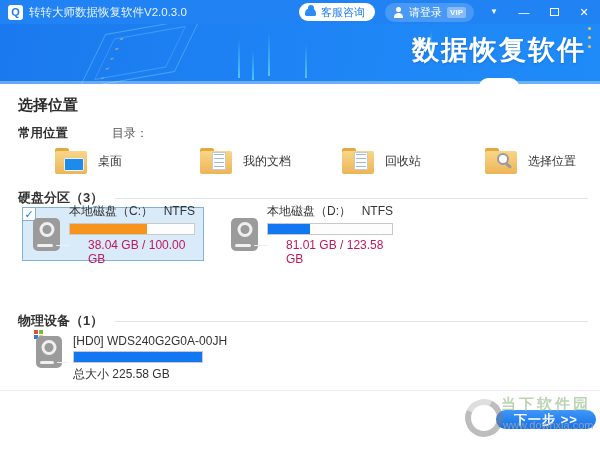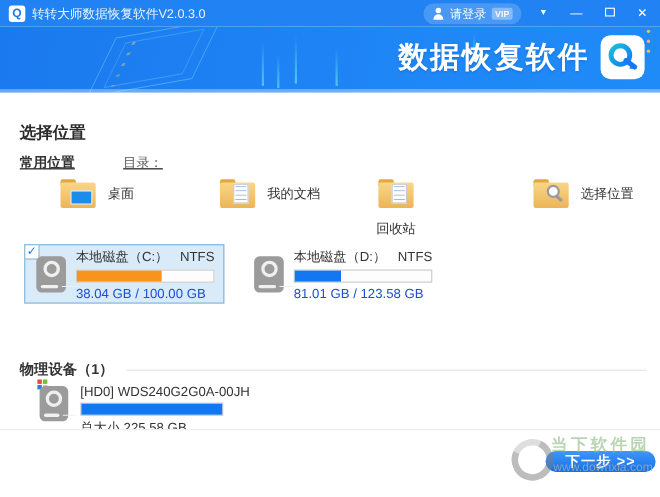--- a/index.html
+++ b/index.html
@@ -32,33 +32,33 @@
          background:repeating-linear-gradient(to bottom, rgba(250,210,90,.45) 0 2px, transparent 2px 9px);
          background-size:3px 100%; background-repeat:repeat-y; background-position:6px 0, 40px 0; }
   .vline { position:absolute; width:2px; background:linear-gradient(to top, rgba(120,255,240,.55), rgba(120,255,240,0)); }
   .vl1 { left:238px; top:14px; height:40px; }
   .vl2 { left:252px; top:26px; height:30px; }
   .vl3 { left:268px; top:8px;  height:44px; }
   .vl4 { left:305px; top:20px; height:34px; }
   .vl5 { left:430px; top:6px;  height:26px; }
   .dot { position:absolute; width:3px; height:3px; border-radius:50%; background:#f2c24a; }
   .d1 { left:588px; top:3px; } .d2 { left:588px; top:12px; } .d3 { left:588px; top:21px; }
-  .banner-right { position:absolute; right:14px; top:8px; display:flex; align-items:center; gap:10px; }
+  .banner-right { position:absolute; right:14px; top:8px; display:flex; align-items:center; gap:10px;flex-direction:column; }
   .banner-title { color:#fff; font-size:27px; font-weight:bold; letter-spacing:2px; text-shadow:0 1px 2px rgba(0,40,100,.25); }
   .banner-logo { width:40px; height:40px; background:#fff; border-radius:9px; display:flex; align-items:center; justify-content:center; }
 
   
-  .content { position:absolute; top:105px; left:0; right:0; height:303px; background:#fff; }
+  .content { position:absolute; top:90px; left:0; right:0; height:303px; background:#fff; }
   .page-title { position:absolute; left:18px; top:6px; font-size:15px; font-weight:bold; color:#2b2b2b; }
-  .common-row { position:absolute; left:18px; top:35px; display:flex; align-items:flex-start;text-decoration:underline; }
+  .common-row { position:absolute; left:18px; top:35px; display:flex; align-items:flex-start; }
   .common-label { font-size:12.5px; font-weight:bold; color:#333; }
   .dir-label { font-size:12px; color:#555; margin-left:44px; }
   .locations { position:absolute; left:0; top:52px; right:0; height:44px; }
   .loc { position:absolute; display:flex; align-items:center; gap:11px; cursor:pointer; }
-  .loc-0 { left:55px; top:6px; } .loc-1 { left:200px; top:6px; } .loc-2 { left:342px; top:6px;flex-direction:column; } .loc-3 { left:485px; top:6px; }
+  .loc-0 { left:55px; top:6px; } .loc-1 { left:200px; top:6px; } .loc-2 { left:342px; top:6px; } .loc-3 { left:485px; top:6px; }
   .loc-label { font-size:12px; color:#333; }
   .folder { width:32px; height:26px; position:relative; }
   .folder:before { content:""; position:absolute; top:0; left:0; width:14px; height:6px; background:#e3a83f; border-radius:2px 2px 0 0; }
   .folder:after { content:""; position:absolute; top:3px; left:0; width:32px; height:23px; background:linear-gradient(#f9d687,#edb458); border-radius:2px; }
   .folder .inner { position:absolute; z-index:2; }
   .screen { left:9px; top:10px; width:20px; height:13px; background:#1c8cec; border:1px solid #e8f2fb; border-radius:1px; }
   .page { left:12px; top:4px; width:14px; height:18px; background:#fdfdfd; border:1px solid #c9c9c9; box-shadow:inset 0 0 0 1px #fff;
           background-image:linear-gradient(#9fb8d8 1px, transparent 1px); background-size:10px 4px; background-position:2px 5px; }
   .lens { left:12px; top:5px; width:12px; height:12px; border:2px solid #9a9a9a; border-radius:50%; background:#fdfdfd; }
   .lens:after { content:""; position:absolute; right:-5px; bottom:-3px; width:7px; height:2.5px; background:#9a9a9a; transform:rotate(40deg); border-radius:2px; }
@@ -77,21 +77,21 @@
   .chk i { font-style:normal; color:#1a79ee; font-size:11px; font-weight:bold; line-height:1; }
   .hdd { width:27px; height:33px; background:#9b9b9b; border-radius:5px; position:relative; flex:none; margin-right:9px; }
   .hdd:before { content:""; position:absolute; top:4px; left:50%; transform:translateX(-50%); width:9px; height:9px; border:3px solid #efefef; border-radius:50%; }
   .hdd:after { content:""; position:absolute; bottom:4px; left:4px; width:16px; height:3px; background:#f0f0f0; border-radius:2px; box-shadow:18px 0 0 -1px #f0f0f0; }
   .cinfo { flex:1; min-width:0; }
   .crow1 { display:flex; justify-content:space-between; align-items:baseline; font-size:12px; color:#333; }
   .cname { white-space:nowrap; }
   .cfs { font-size:12px; color:#333; }
   .cbar { height:12px; border:1px solid #c9c9c9; background:#fdfdfd; margin:3px 0 3px; position:relative; }
   .cbar .fill { display:block; height:100%; width:0; }
-  .csize { font-size:12px; color:#1d4ed8; }
+  .csize { font-size:12px; color:#be185d;margin-left:19px; }
 
   
   .device { position:absolute; left:34px; top:240px; display:flex; gap:9px; cursor:pointer; }
   .dev-icon { position:relative; width:30px; height:40px; flex:none; }
   .dev-icon .hdd2 { position:absolute; left:2px; top:6px; width:26px; height:32px; background:#9b9b9b; border-radius:5px; }
   .dev-icon .hdd2:before { content:""; position:absolute; top:4px; left:50%; transform:translateX(-50%); width:9px; height:9px; border:3px solid #efefef; border-radius:50%; }
   .dev-icon .hdd2:after { content:""; position:absolute; bottom:4px; left:4px; width:14px; height:3px; background:#f0f0f0; border-radius:2px; box-shadow:16px 0 0 -1px #f0f0f0; }
   .winpix { position:absolute; left:0; top:0; width:4px; height:4px; background:#e34b3c; box-shadow:5px 0 0 #77bb41, 0 5px 0 #2f7dd1, 5px 5px 0 #f5c63a; }
   .dinfo { padding-top:4px; }
   .dname { font-size:12px; color:#333; }
@@ -110,20 +110,24 @@
 </style>
 </head>
 <body>
 
 <div class="titlebar">
   <span class="app-icon">
       <span>Q</span>
     </span>
   <span class="app-title">转转大师数据恢复软件V2.0.3.0</span>
   <div class="tb-right">
+    <div class="service-pill">
+      <span class="cloud-icon"></span>
+      <span>客服咨询</span>
+    </div>
     <div class="login">
       <span class="user-icon"></span>
       <span>请登录</span>
       <span class="vip-badge">VIP</span>
     </div>
     <span class="wc" style="font-size:8px;">▼</span>
     <span class="wc">—</span>
     <span class="wc wc-max"><i></i></span>
     <span class="wc">✕</span>
   </div>
@@ -187,20 +191,24 @@
       <span class="loc-label">回收站</span>
     </div>
     <div class="loc loc-3">
       <span class="folder">
           <span class="inner lens"></span>
         </span>
       <span class="loc-label">选择位置</span>
     </div>
   </div>
 
+  <div class="section-header sh-parts">
+    <span class="sh-text">硬盘分区（3）</span>
+    <span class="sh-line"></span>
+  </div>
 
   <div class="cards">
     <div class="card card-0 selected">
       <span class="chk">
           <i>✓</i>
         </span>
       <span class="hdd"></span>
       <div class="cinfo">
         <div class="crow1">
           <span class="cname">本地磁盘（C:）</span>

